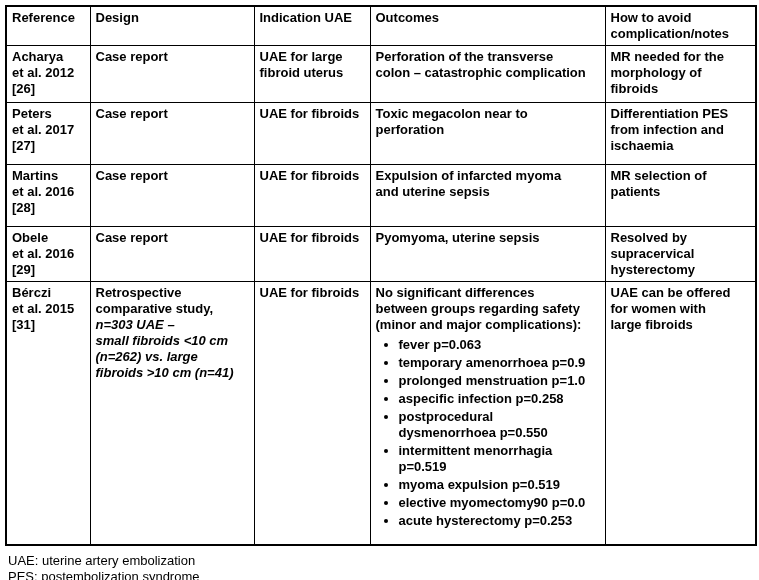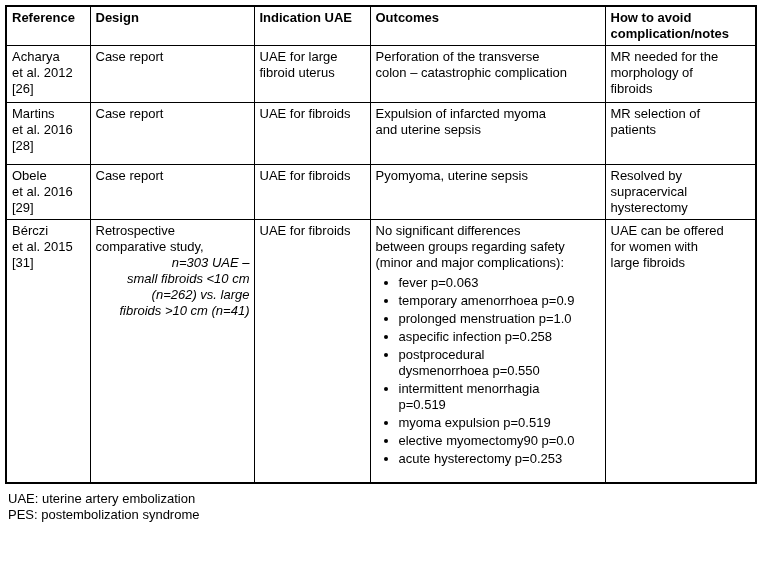--- a/index.html
+++ b/index.html
@@ -17,35 +17,36 @@
     border-collapse: collapse;
     table-layout: fixed;
     width: 750px;
     border: 2px solid #000;
   }
   th, td {
     border: 1px solid #000;
     vertical-align: top;
     text-align: left;
     padding: 3px 4px 3px 5px;
+    font-weight: bold;
   }
   th { font-weight: bold; }
   [data-bind] { white-space: pre-line; }
   col.c-ref { width: 84px; }
   col.c-design { width: 164px; }
   col.c-indication { width: 116px; }
   col.c-outcomes { width: 235px; }
   col.c-notes { width: 151px; }
   tr.r-head { height: 35px; }
   tr.r-0 { height: 57px; }
   tr.r-1 { height: 62px; }
   tr.r-2 { height: 62px; padding-left: 48px; }
   tr.r-3 { height: 53px; }
   tr.r-4 { height: 254px; }
-  .design-italic { font-style: italic; text-align: right; }
+  .design-italic { font-style: italic; }
   .outcomes-intro { margin-bottom: 4px; }
   ul.outcome-list {
     list-style: disc;
     margin: 1px 0 12px 0;
     padding-left: 23px;
   }
   ul.outcome-list li { margin: 2px 0; }
   .footnotes { margin: 7px 0 0 3px; }
   .footnotes div { line-height: 16px; }
 </style>
@@ -77,20 +78,32 @@
 et al. 2012
 [26]</td>
         <td data-bind="rows.0.design">Case report</td>
         <td data-bind="rows.0.indication">UAE for large
 fibroid uterus</td>
         <td data-bind="rows.0.outcomes">Perforation of the transverse
 colon – catastrophic complication</td>
         <td data-bind="rows.0.notes">MR needed for the
 morphology of
 fibroids</td>
+      </tr>
+      <tr class="r-1">
+        <td data-bind="rows.1.reference">Peters
+et al. 2017
+[27]</td>
+        <td data-bind="rows.1.design">Case report</td>
+        <td data-bind="rows.1.indication">UAE for fibroids</td>
+        <td data-bind="rows.1.outcomes">Toxic megacolon near to
+perforation</td>
+        <td data-bind="rows.1.notes">Differentiation PES
+from infection and
+ischaemia</td>
       </tr>
       <tr class="r-2">
         <td data-bind="rows.2.reference">Martins
 et al. 2016
 [28]</td>
         <td data-bind="rows.2.design">Case report</td>
         <td data-bind="rows.2.indication">UAE for fibroids</td>
         <td data-bind="rows.2.outcomes">Expulsion of infarcted myoma
 and uterine sepsis</td>
         <td data-bind="rows.2.notes">MR selection of

